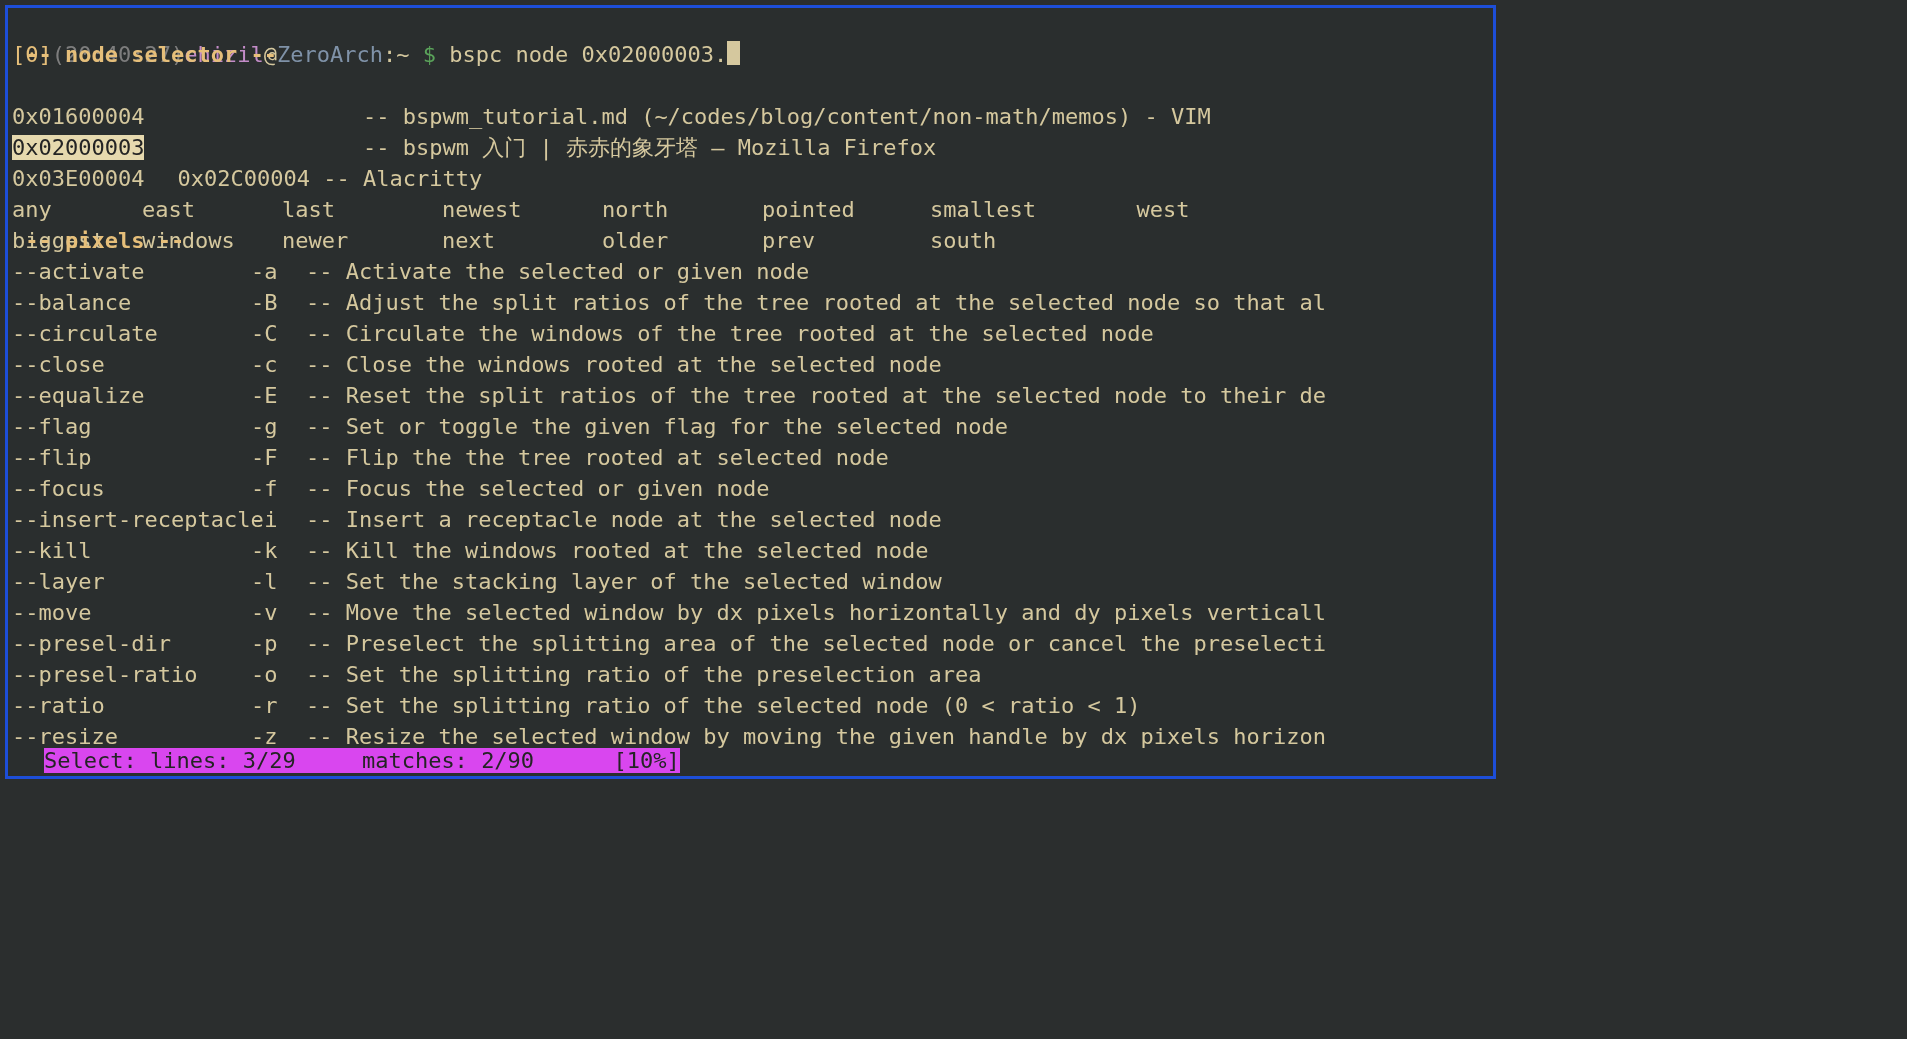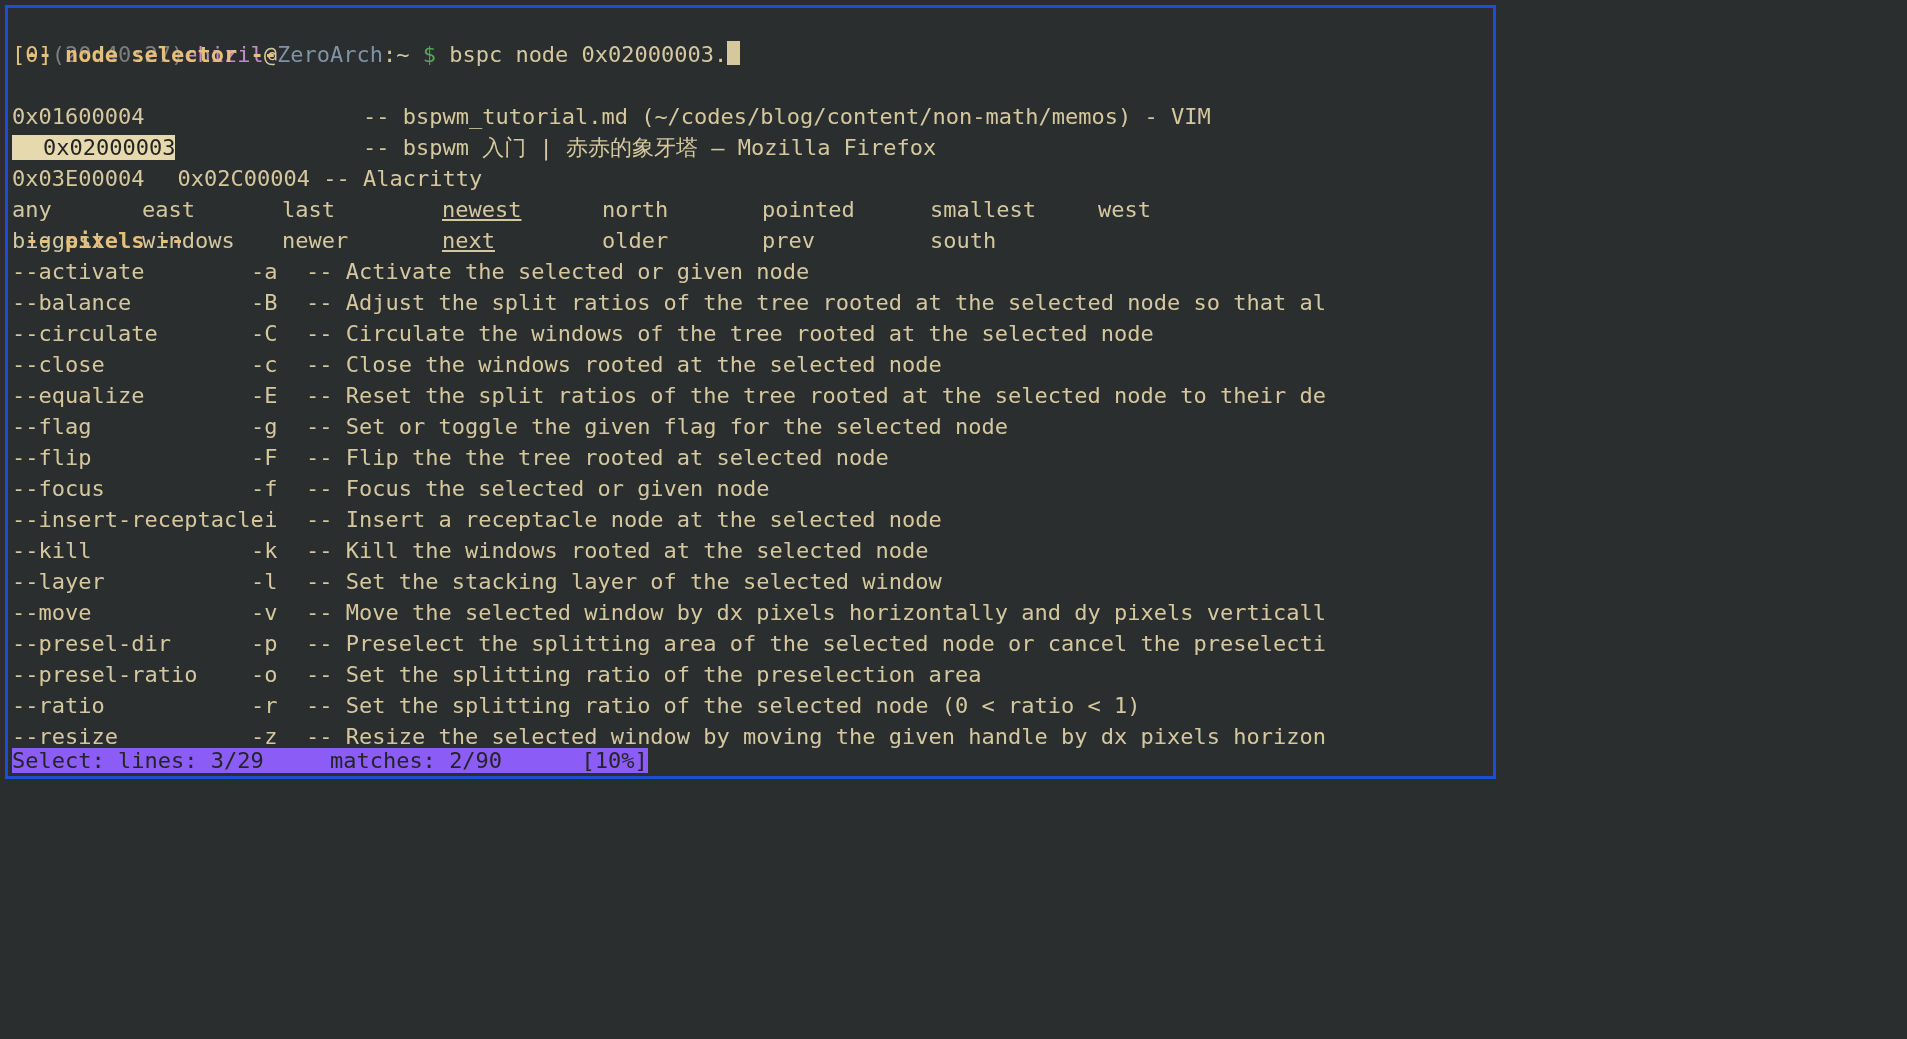--- a/index.html
+++ b/index.html
@@ -33,43 +33,43 @@
   .prompt-idx   { color: #e6bf7a; }
   .prompt-time  { color: #7d7d7d; }
   .prompt-user  { color: #c38cc8; }
   .prompt-at    { color: #d5c89e; }
   .prompt-host  { color: #7f92a8; }
   .prompt-cwd   { color: #d5c89e; }
   .prompt-dollar{ color: #5aa35a; }
   .cmd-text     { color: #d5c89e; }
   .cursor       { display:inline-block; width:13px; height:24px; background:#d5c89e; vertical-align:-3px; }
   .section-head { color: #e6bf7a; font-weight: bold; }
-  .hl           { background:#e6d9ae; color:#242424;padding-left:31px; }
+  .hl           { background:#e6d9ae; color:#242424; }
   .fg           { color:#d5c89e; }
   .status-bar {
     position:absolute;
     left:0; right:0; bottom:0;
     height:31px;
     padding-left:4px;
     white-space: pre;
   }
-  .status-hl { background:#8b5cf6; color:#242424; }
+  .status-hl { background:#d946ef; color:#242424;margin-left:32px; }
   .col-id1 { display:inline-block; width:149px; }
   .col-id2 { display:inline-block; width:149px; text-align:right; }
   .col-dd  { display:inline-block; }
   .opt-long  { display:inline-block; width:239px; }
   .opt-short { display:inline-block; width:55px; }
   .opt-desc  { display:inline-block; }
   .kw-col { display:inline-block; width:130px; }
   .kw-col2{ display:inline-block; width:140px; }
   .kw-col3{ display:inline-block; width:160px; }
-  .kw-col4{ display:inline-block; width:160px;text-decoration:underline; }
+  .kw-col4{ display:inline-block; width:160px; }
   .kw-col5{ display:inline-block; width:160px; }
   .kw-col6{ display:inline-block; width:168px; }
-  .kw-col7{ display:inline-block; width:130px; }
+  .kw-col7{ display:inline-block; width:130px;text-align:center; }
 </style>
 </head>
 <body>
 
 <div class="term">
 
   <div class="line">
 <span class="prompt-idx">[0]</span><span class="prompt-time">(20:40:27)</span><span class="prompt-user">ehizil</span><span class="prompt-at">@</span><span class="prompt-host">ZeroArch</span><span class="prompt-cwd">:</span><span class="prompt-cwd">~</span><span class="prompt-dollar"> $ </span><span class="cmd-text">bspc node 0x02000003.</span><span class="cursor"></span>
   </div>
 

